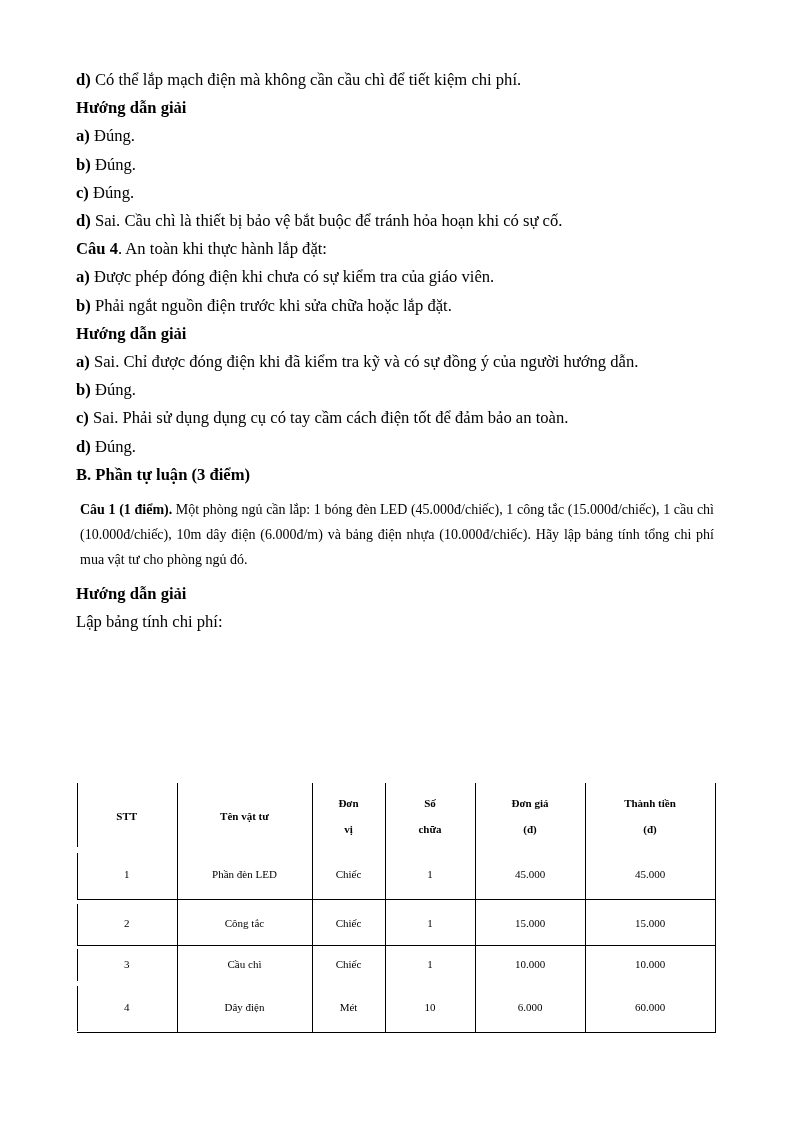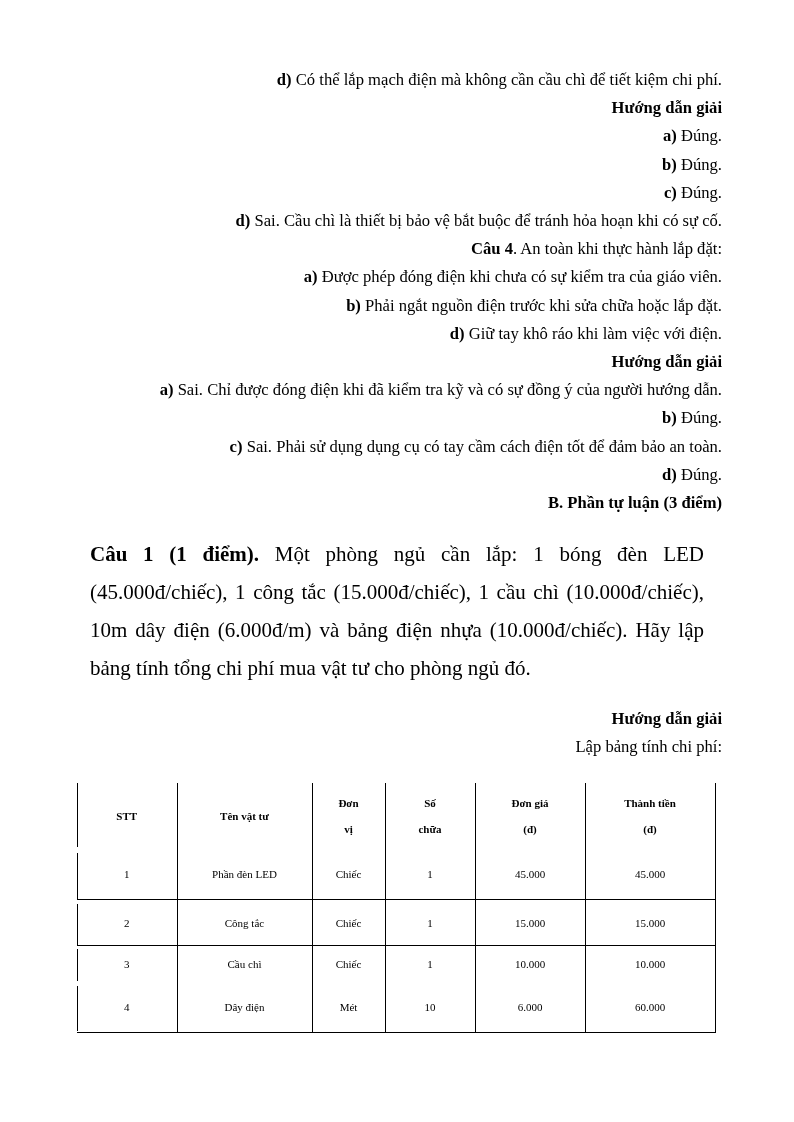--- a/index.html
+++ b/index.html
@@ -27,28 +27,28 @@
     position: absolute;
     left: 72px;
     top: 66px;
     width: 650px;
   }
   p.line {
     margin: 0 0 0 4px;
     padding: 0;
     font-size: 16.6px;
     line-height: 28.2px;
-    text-align: right;
+    text-align: left;
     white-space: normal;
   }
   p.just {
-    margin: 18px;
+    margin: 8px;
     padding: 0;
-    font-size: 21px;
-    line-height: 38px;
+    font-size: 14px;
+    line-height: 25px;
     text-align: justify;
     text-justify: inter-word;
   }
   .b { font-weight: bold; }
 
   
   .tbl-wrap {
     position: absolute;
     left: 77px;
     top: 783px;
@@ -123,21 +123,20 @@
 
     <p class="line"><span class="b">d)</span><span> Sai. Cầu chì là thiết bị bảo vệ bắt buộc để tránh hỏa hoạn khi có sự cố.</span></p>
 
     <p class="line"><span class="b">Câu 4</span><span>. An toàn khi thực hành lắp đặt:</span></p>
 
     <p class="line"><span class="b">a)</span><span> Được phép đóng điện khi chưa có sự kiểm tra của giáo viên.</span></p>
 
     <p class="line"><span class="b">b)</span><span> Phải ngắt nguồn điện trước khi sửa chữa hoặc lắp đặt.</span></p>
 
 
-    <p class="line"><span class="b">d)</span><span> Giữ tay khô ráo khi làm việc với điện.</span></p>
 
     <p class="line"><span class="b">Hướng dẫn giải</span><span></span></p>
 
     <p class="line"><span class="b">a)</span><span> Sai. Chỉ được đóng điện khi đã kiểm tra kỹ và có sự đồng ý của người hướng dẫn.</span></p>
 
     <p class="line"><span class="b">b)</span><span> Đúng.</span></p>
 
     <p class="line"><span class="b">c)</span><span> Sai. Phải sử dụng dụng cụ có tay cầm cách điện tốt để đảm bảo an toàn.</span></p>
 
     <p class="line"><span class="b">d)</span><span> Đúng.</span></p>

